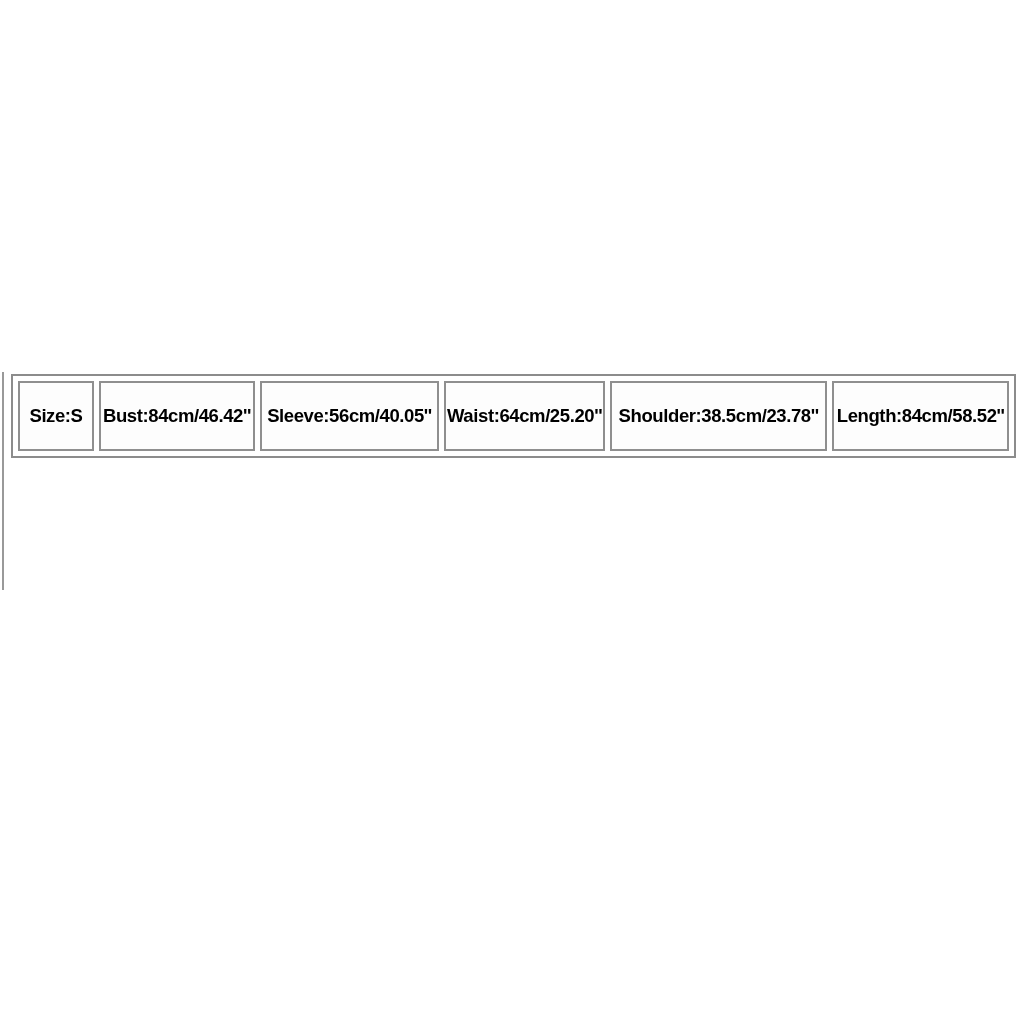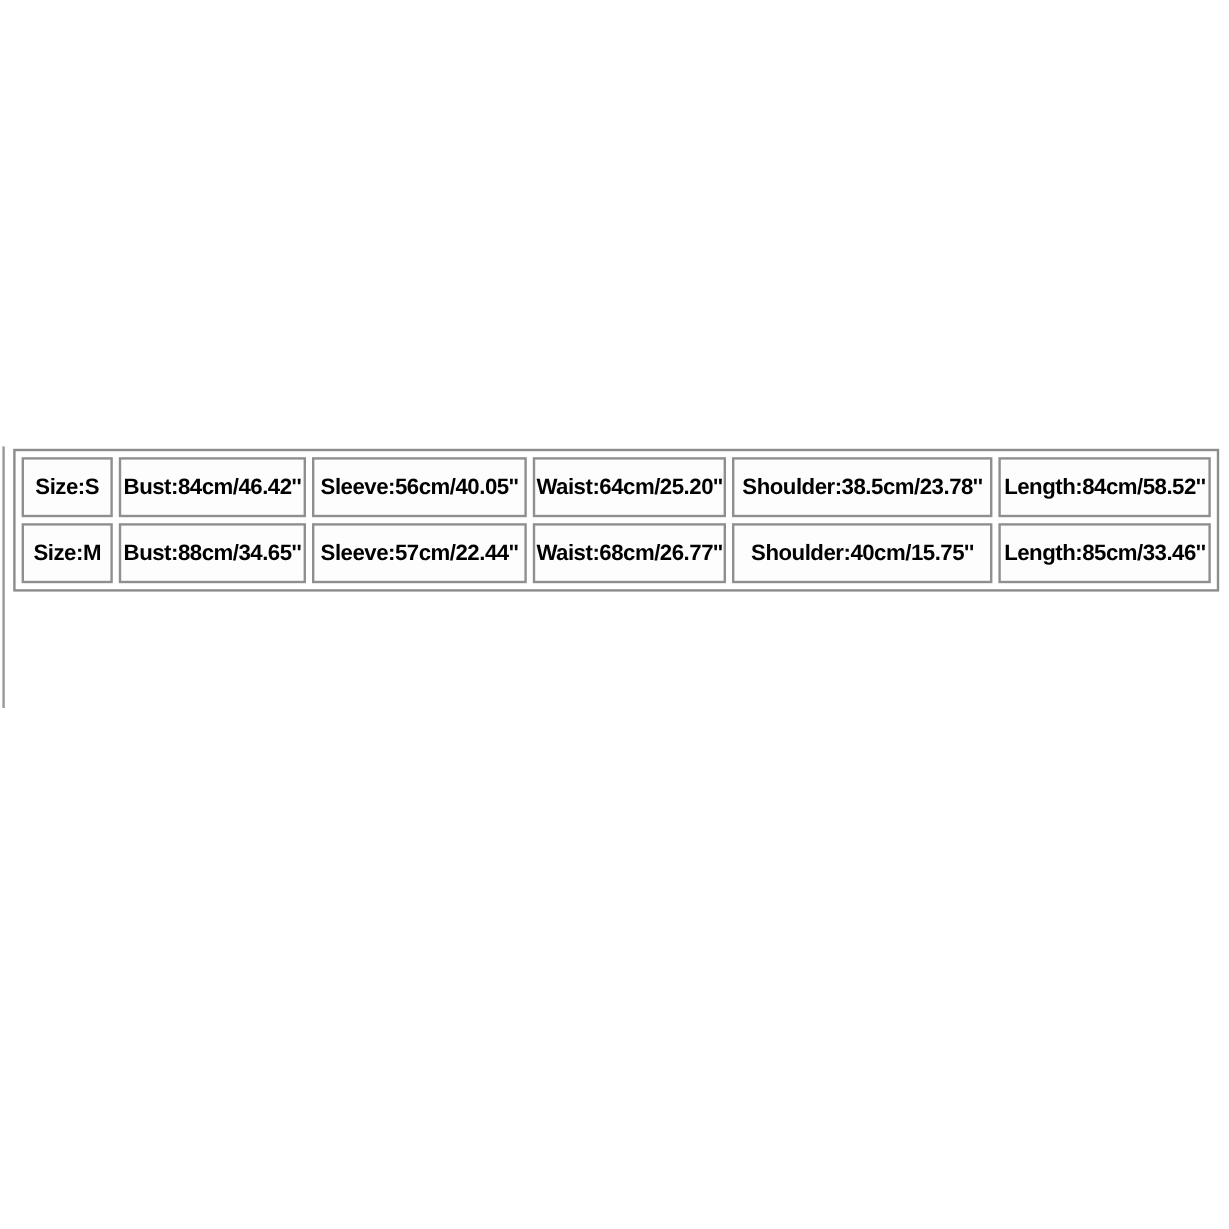--- a/index.html
+++ b/index.html
@@ -37,21 +37,21 @@
     background: #fdfdfd;
     height: 42px;
     text-align: center;
     vertical-align: middle;
     font-weight: bold;
     font-size: 18.5px;
     letter-spacing: -0.4px;
     color: #000000;
     white-space: nowrap;
     overflow: hidden;
-    padding: 2px 1px;
+    padding: 12px 1px;
   }
   col.c-size     { width: 76px; }
   col.c-bust     { width: 156px; }
   col.c-sleeve   { width: 179px; }
   col.c-waist    { width: 159px; }
   col.c-shoulder { width: 217px; }
   col.c-length   { width: 177px; }
 </style>
 </head>
 <body>
@@ -71,24 +71,16 @@
     </colgroup>
     <tbody>
       <tr>
         <td>Size:S</td>
         <td>Bust:84cm/46.42''</td>
         <td>Sleeve:56cm/40.05''</td>
         <td>Waist:64cm/25.20''</td>
         <td>Shoulder:38.5cm/23.78''</td>
         <td>Length:84cm/58.52''</td>
       </tr>
-      <tr>
-        <td>Size:M</td>
-        <td>Bust:88cm/34.65''</td>
-        <td>Sleeve:57cm/22.44''</td>
-        <td>Waist:68cm/26.77''</td>
-        <td>Shoulder:40cm/15.75''</td>
-        <td>Length:85cm/33.46''</td>
-      </tr>
     </tbody>
   </table>
 
 </div>
 
 </body></html>

